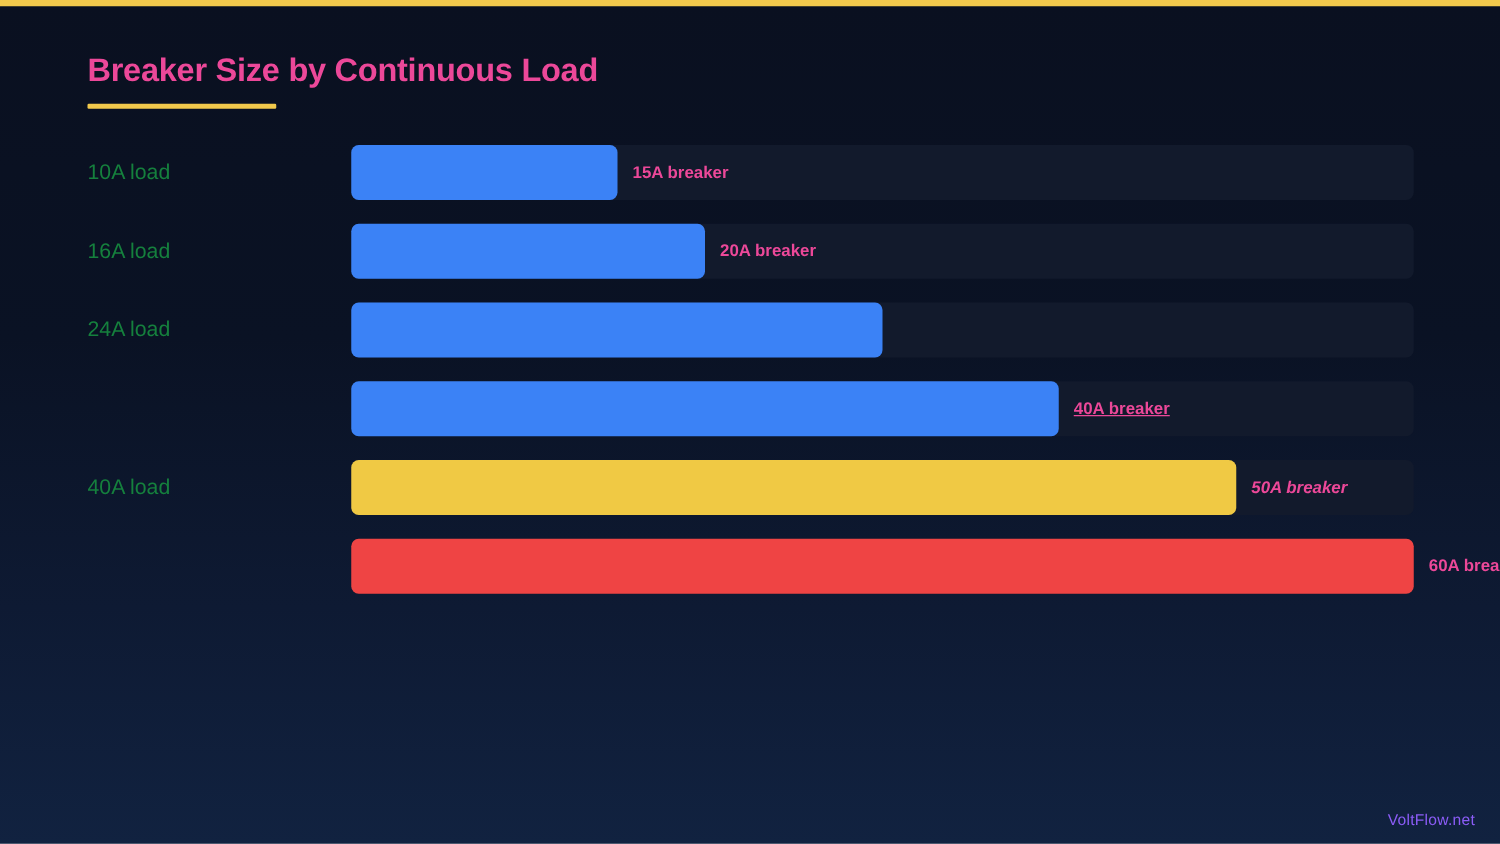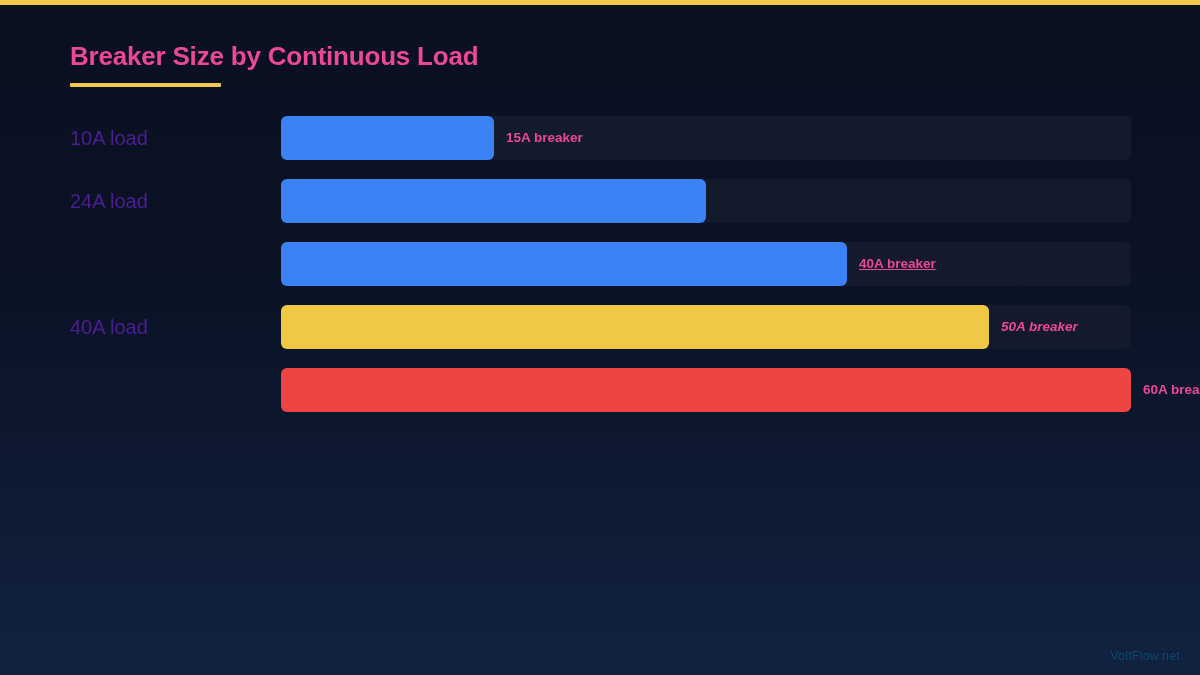--- a/index.html
+++ b/index.html
@@ -61,22 +61,22 @@
     height:44px;
     margin-bottom:19px;
   }
 
   .row-label {
     position:absolute;
     left:70px;
     top:0;
     height:44px;
     line-height:44px;
-    font-size:20px;
-    color:#4c1d95;
+    font-size:17px;
+    color:#15803d;
     white-space:nowrap;
   }
 
   .bar-track {
     position:absolute;
     left:281px;
     top:0;
     width:850px;
     height:44px;
     background:#121a2c;
@@ -100,41 +100,48 @@
     font-weight:bold;
     color:#ec4899;
     white-space:nowrap;
   }
 
   #watermark {
     position:absolute;
     right:20px;
     bottom:12px;
     font-size:12.5px;
-    color:#0c4a6e;
+    color:#8b5cf6;
     letter-spacing:0.2px;
   }
 </style>
 </head>
 <body>
 
 <div id="top-accent"></div>
 
 <div id="chart-header">
   <div id="chart-title">Breaker Size by Continuous Load</div>
   <div id="title-underline"></div>
 </div>
 
 <div id="rows-area">
     <div class="bar-row">
       <div class="row-label">10A load</div>
       <div class="bar-track">
         <div class="bar-fill" style="width: 213px; background: rgb(59, 130, 246);"></div>
       </div>
       <div class="bar-value" style="left: 506px;">15A breaker</div>
+    </div>
+    <div class="bar-row">
+      <div class="row-label">16A load</div>
+      <div class="bar-track">
+        <div class="bar-fill" style="width: 283px; background: rgb(59, 130, 246);"></div>
+      </div>
+      <div class="bar-value" style="left: 576px;">20A breaker</div>
     </div>
     <div class="bar-row">
       <div class="row-label">24A load</div>
       <div class="bar-track">
         <div class="bar-fill" style="width: 425px; background: rgb(59, 130, 246);"></div>
       </div>
     </div>
     <div class="bar-row">
       <div class="bar-track">
         <div class="bar-fill" style="width: 566px; background: rgb(59, 130, 246);"></div>

